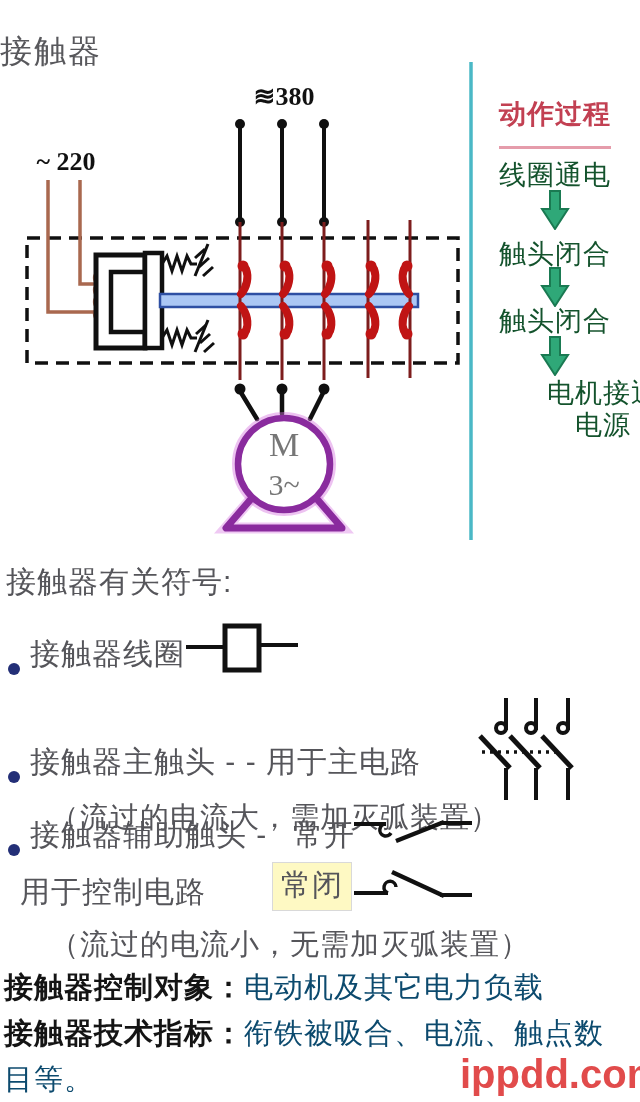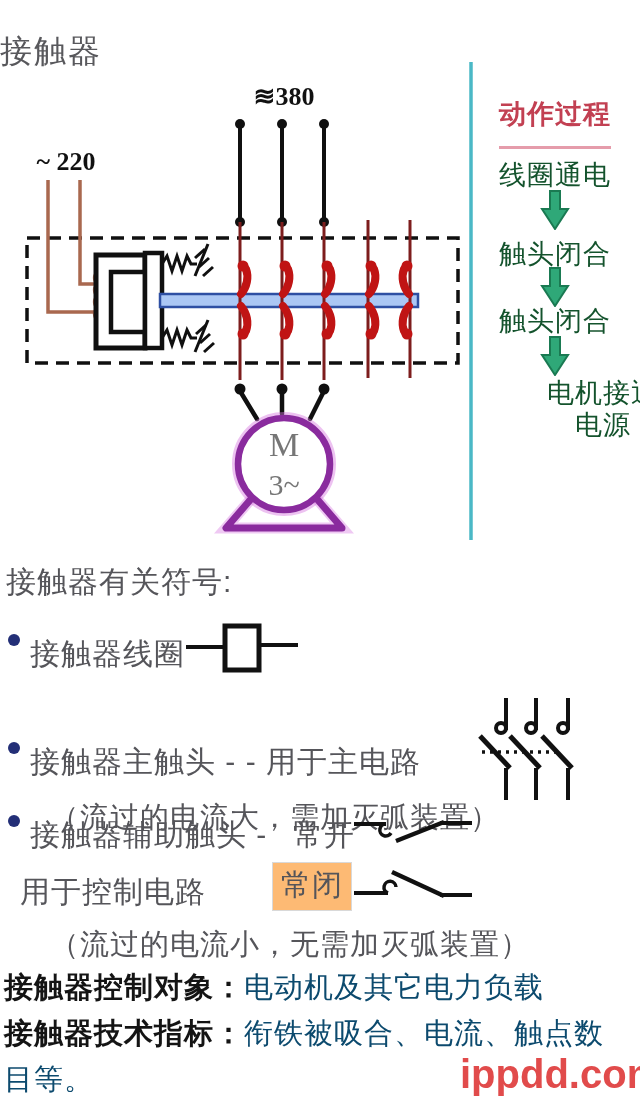--- a/index.html
+++ b/index.html
@@ -10,26 +10,26 @@
   .proc{left:473px;width:164px;text-align:center;}
   .proc-head{top:96px;}
   .proc-head span{display:inline-block;color:#c24052;font-weight:bold;font-size:27px;border-bottom:3px solid #e59cab;padding-bottom:14px;letter-spacing:1px;}
   .step{font-size:27px;color:#14532d;letter-spacing:1px;}
   .step-wrap{line-height:32px;margin-left:48px;}
   .step-wrap .inner{display:block;margin:0 auto;width:112px;}
   .arrow{left:531px;width:48px;text-align:center;}
   
   .gtxt{color:#55555a;font-size:30px;letter-spacing:1px;white-space:nowrap;}
   .bullet-dot{display:inline-block;width:12px;height:12px;border-radius:50%;background:#232f77;margin-right:10px;flex:0 0 auto;}
-  .brow{display:flex;align-items:flex-start;}
+  .brow{display:flex;align-items:flex-end;}
   .note{color:#55555a;font-size:29px;letter-spacing:1px;white-space:nowrap;margin-left:28px;}
   .footer-line{font-size:29px;white-space:nowrap;letter-spacing:1px;}
   .footer-line .lbl{color:#141414;font-weight:bold;}
   .footer-line .val{color:#0c4a6e;}
-  .nc-box{border:1px solid #d9d9d9;padding:2px 8px 4px 8px;background:#fdba74;}
+  .nc-box{border:1px solid #d9d9d9;padding:2px 8px 4px 8px;background:#fef9c3;}
   .watermark{color:#e14b4b;font-size:40px;font-weight:bold;letter-spacing:0px;}
   svg text{font-family:"Liberation Serif",serif;}
 </style>
 </head>
 <body>
 
 <div class="abs page-title">接触器</div>
 
 <svg class="abs" style="left:0;top:0" width="640" height="545" viewBox="0 0 640 545">
 

